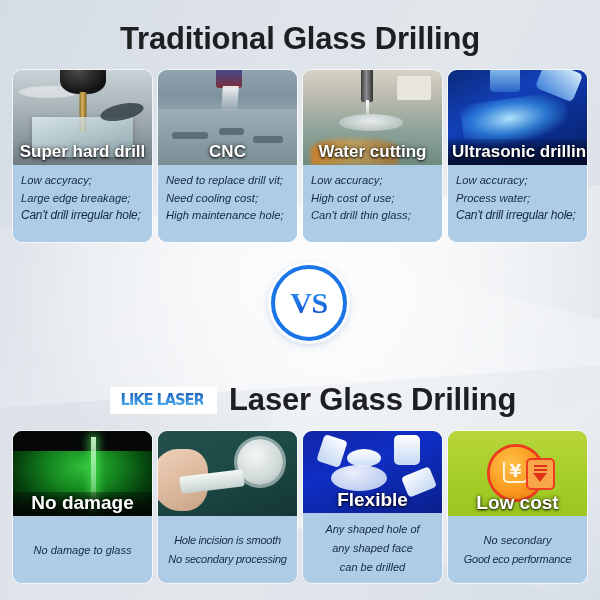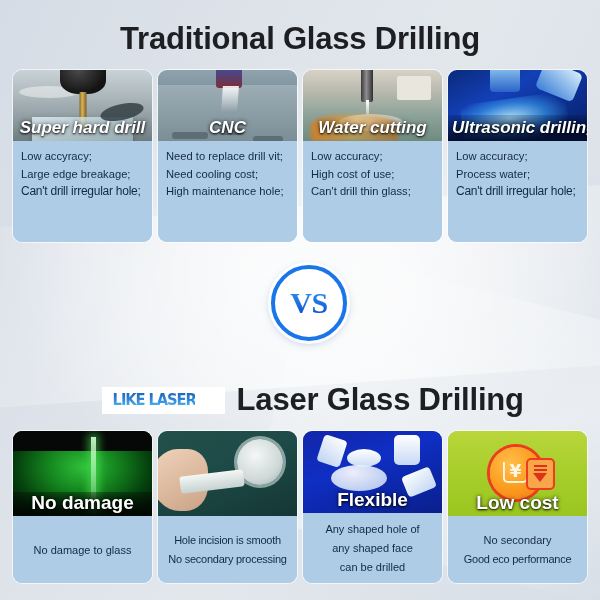--- a/index.html
+++ b/index.html
@@ -71,21 +71,21 @@
     width: 600px;
     height: 42px;
     display: flex;
     align-items: center;
     justify-content: center;
     gap: 12px;
     z-index: 5;
   }
   #brand-logo {
     background: #ffffff;
-    padding: 5px 25px 6px 7px;
+    padding: 5px 10px 6px 7px;
     display: flex;
     align-items: center;
     justify-content: center;
     line-height: 1;
     margin-left: 26px;
   }
   #brand-logo .brand-text {
     font-family: "DejaVu Sans", sans-serif;
     font-weight: bold;
     font-size: 16px;
@@ -126,21 +126,21 @@
     background: #aecce6;
     box-shadow: 0 0 0 1px rgba(255,255,255,0.65);
   }
 
   
   .card-photo {
     position: relative;
     width: 100%;
     overflow: hidden;
   }
-  #row-top .card-photo { height: 71px; font-style: italic; }
+  #row-top .card-photo { height: 95px; }
   #row-bottom .card-photo { height: 85px; }
 
   .card-label {
     position: absolute;
     left: 0;
     bottom: 0;
     width: 100%;
     box-sizing: border-box;
     padding: 0 4px 2px 4px;
     text-align: center;
@@ -163,20 +163,21 @@
     flex-direction: column;
     justify-content: flex-start;
   }
   #row-bottom .card-body { justify-content: center; }
 
   .card-line {
     color: #132a42;
     font-size: 11.2px;
     line-height: 17.5px;
     white-space: nowrap;
+    font-style: italic;
   }
   #row-top .card-line { text-align: left; }
   #row-bottom .card-line { text-align: center; font-size: 11px; line-height: 19px; }
   .card-line.tight { font-size: 12px; letter-spacing: -0.25px; }
 
   
   .ph { position: absolute; inset: 0; }
 
   
   .ph-drill {

